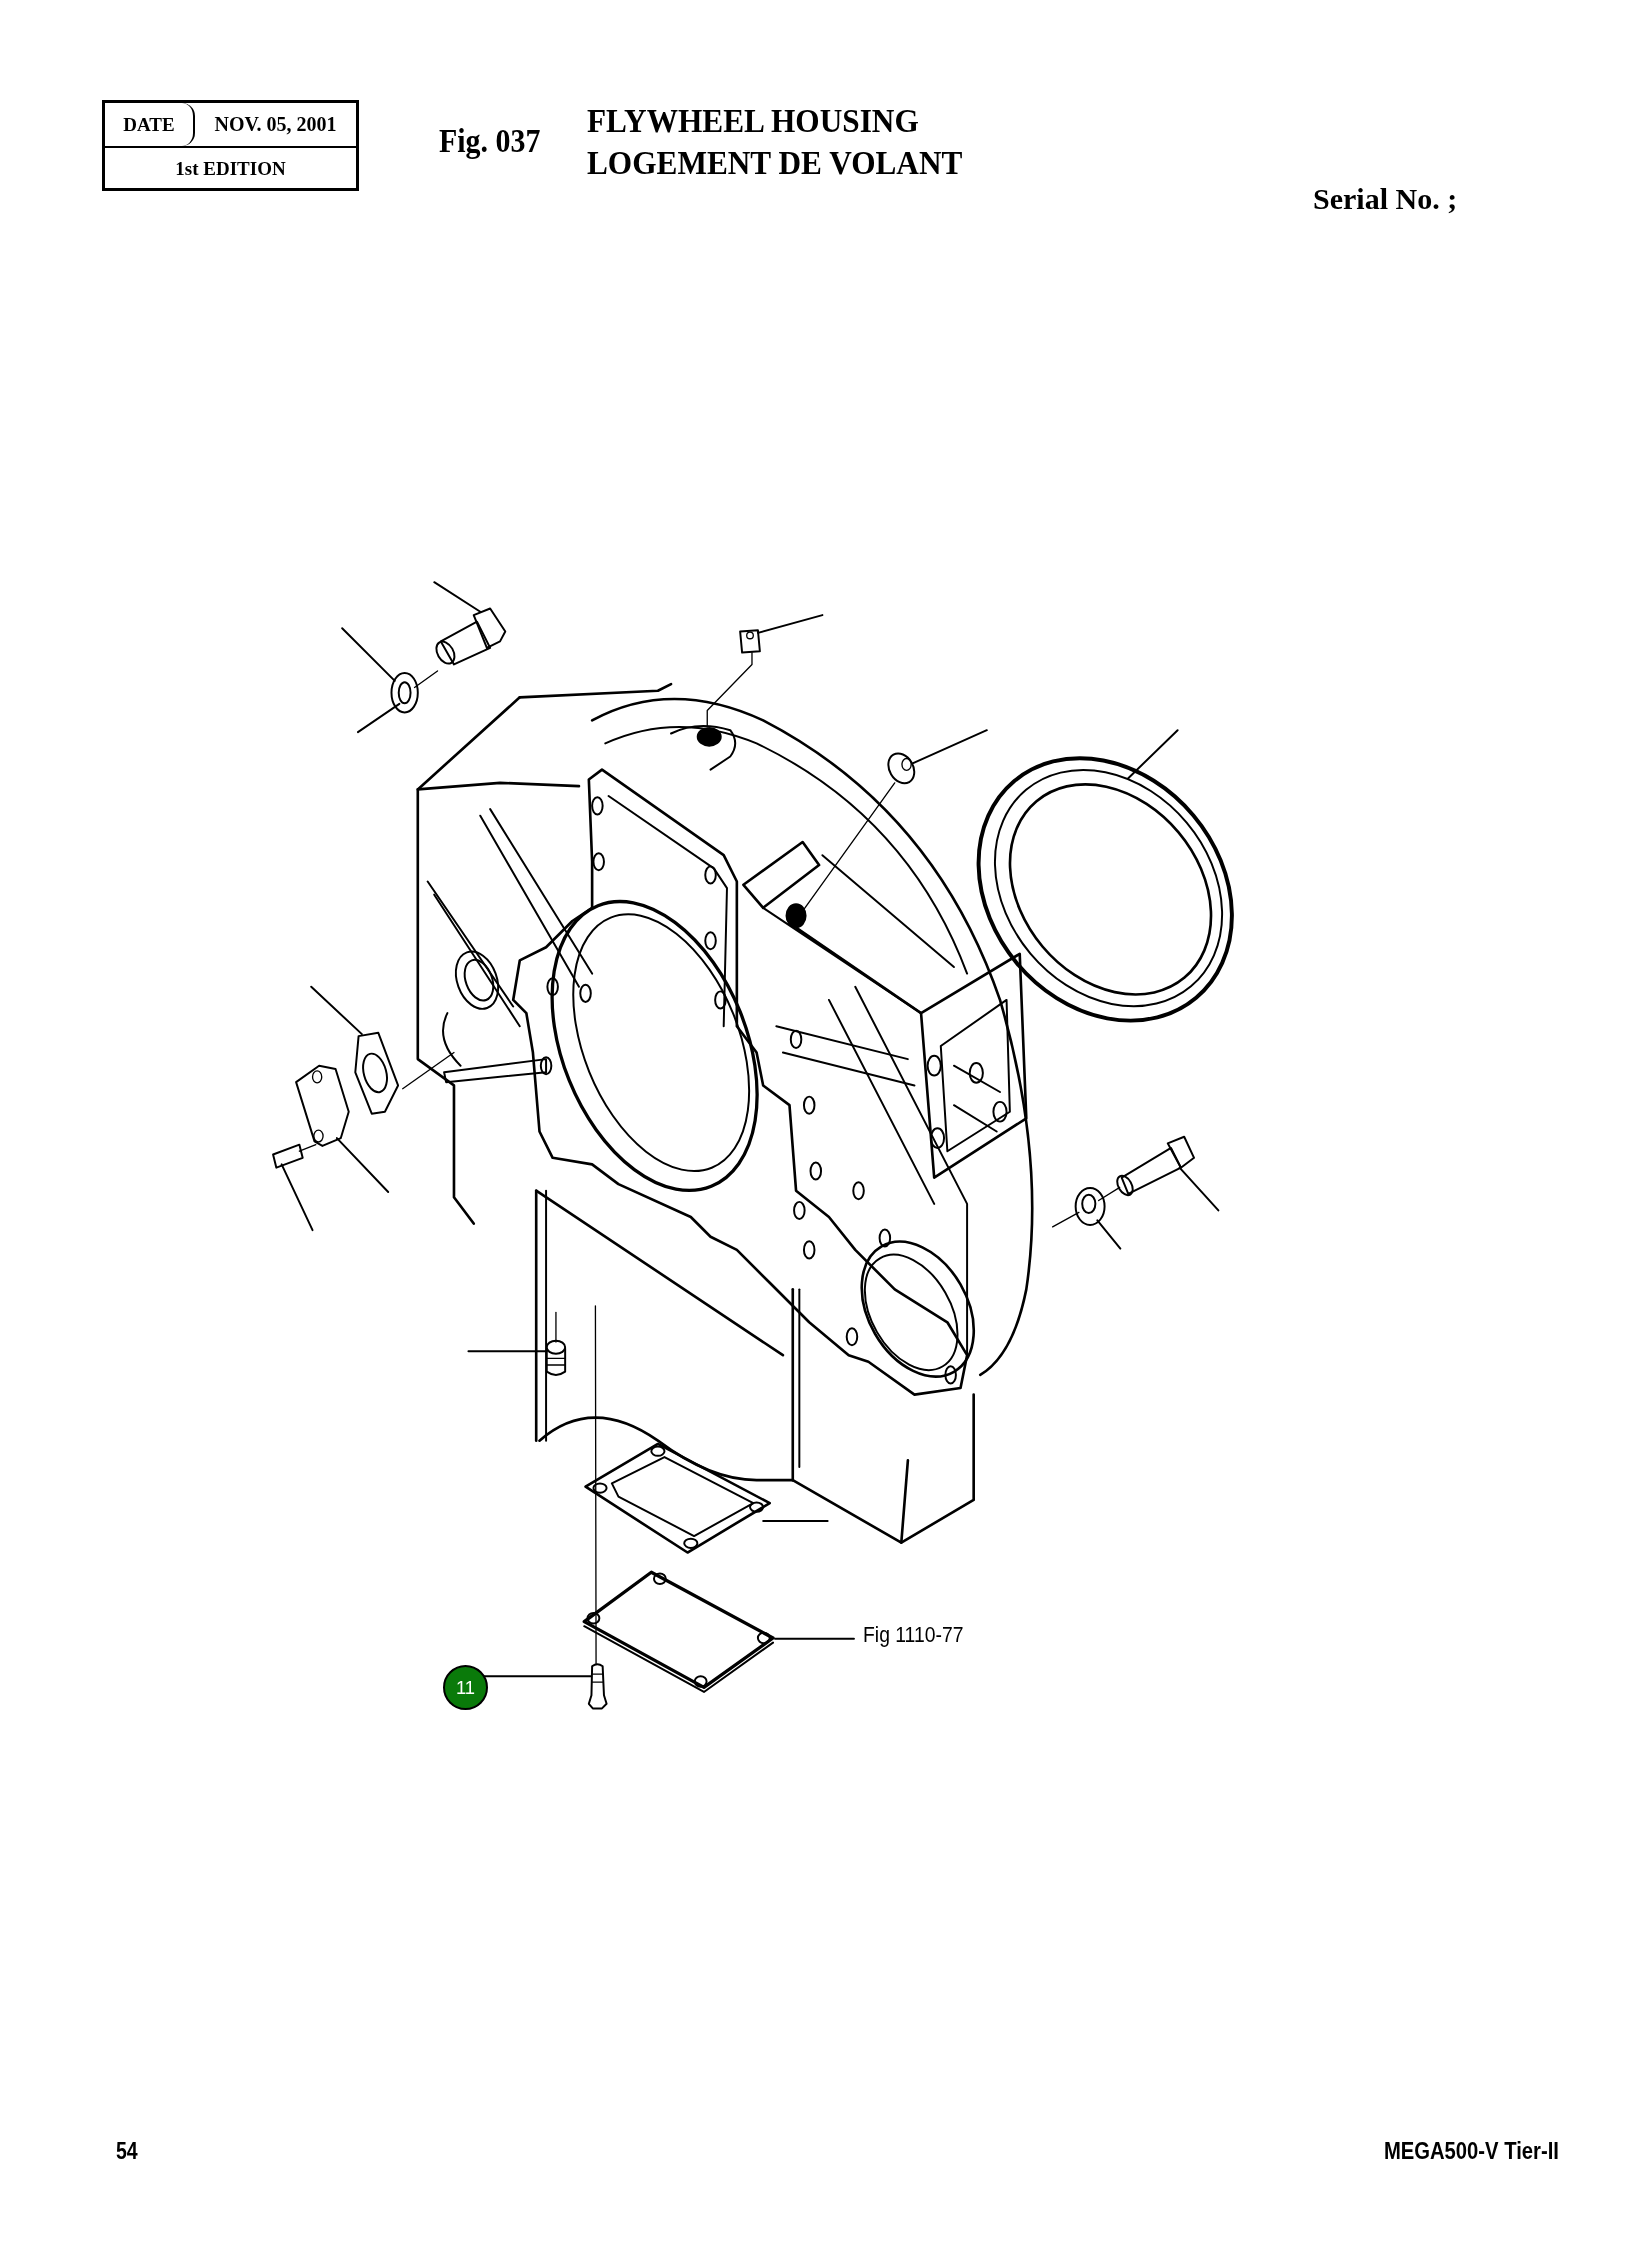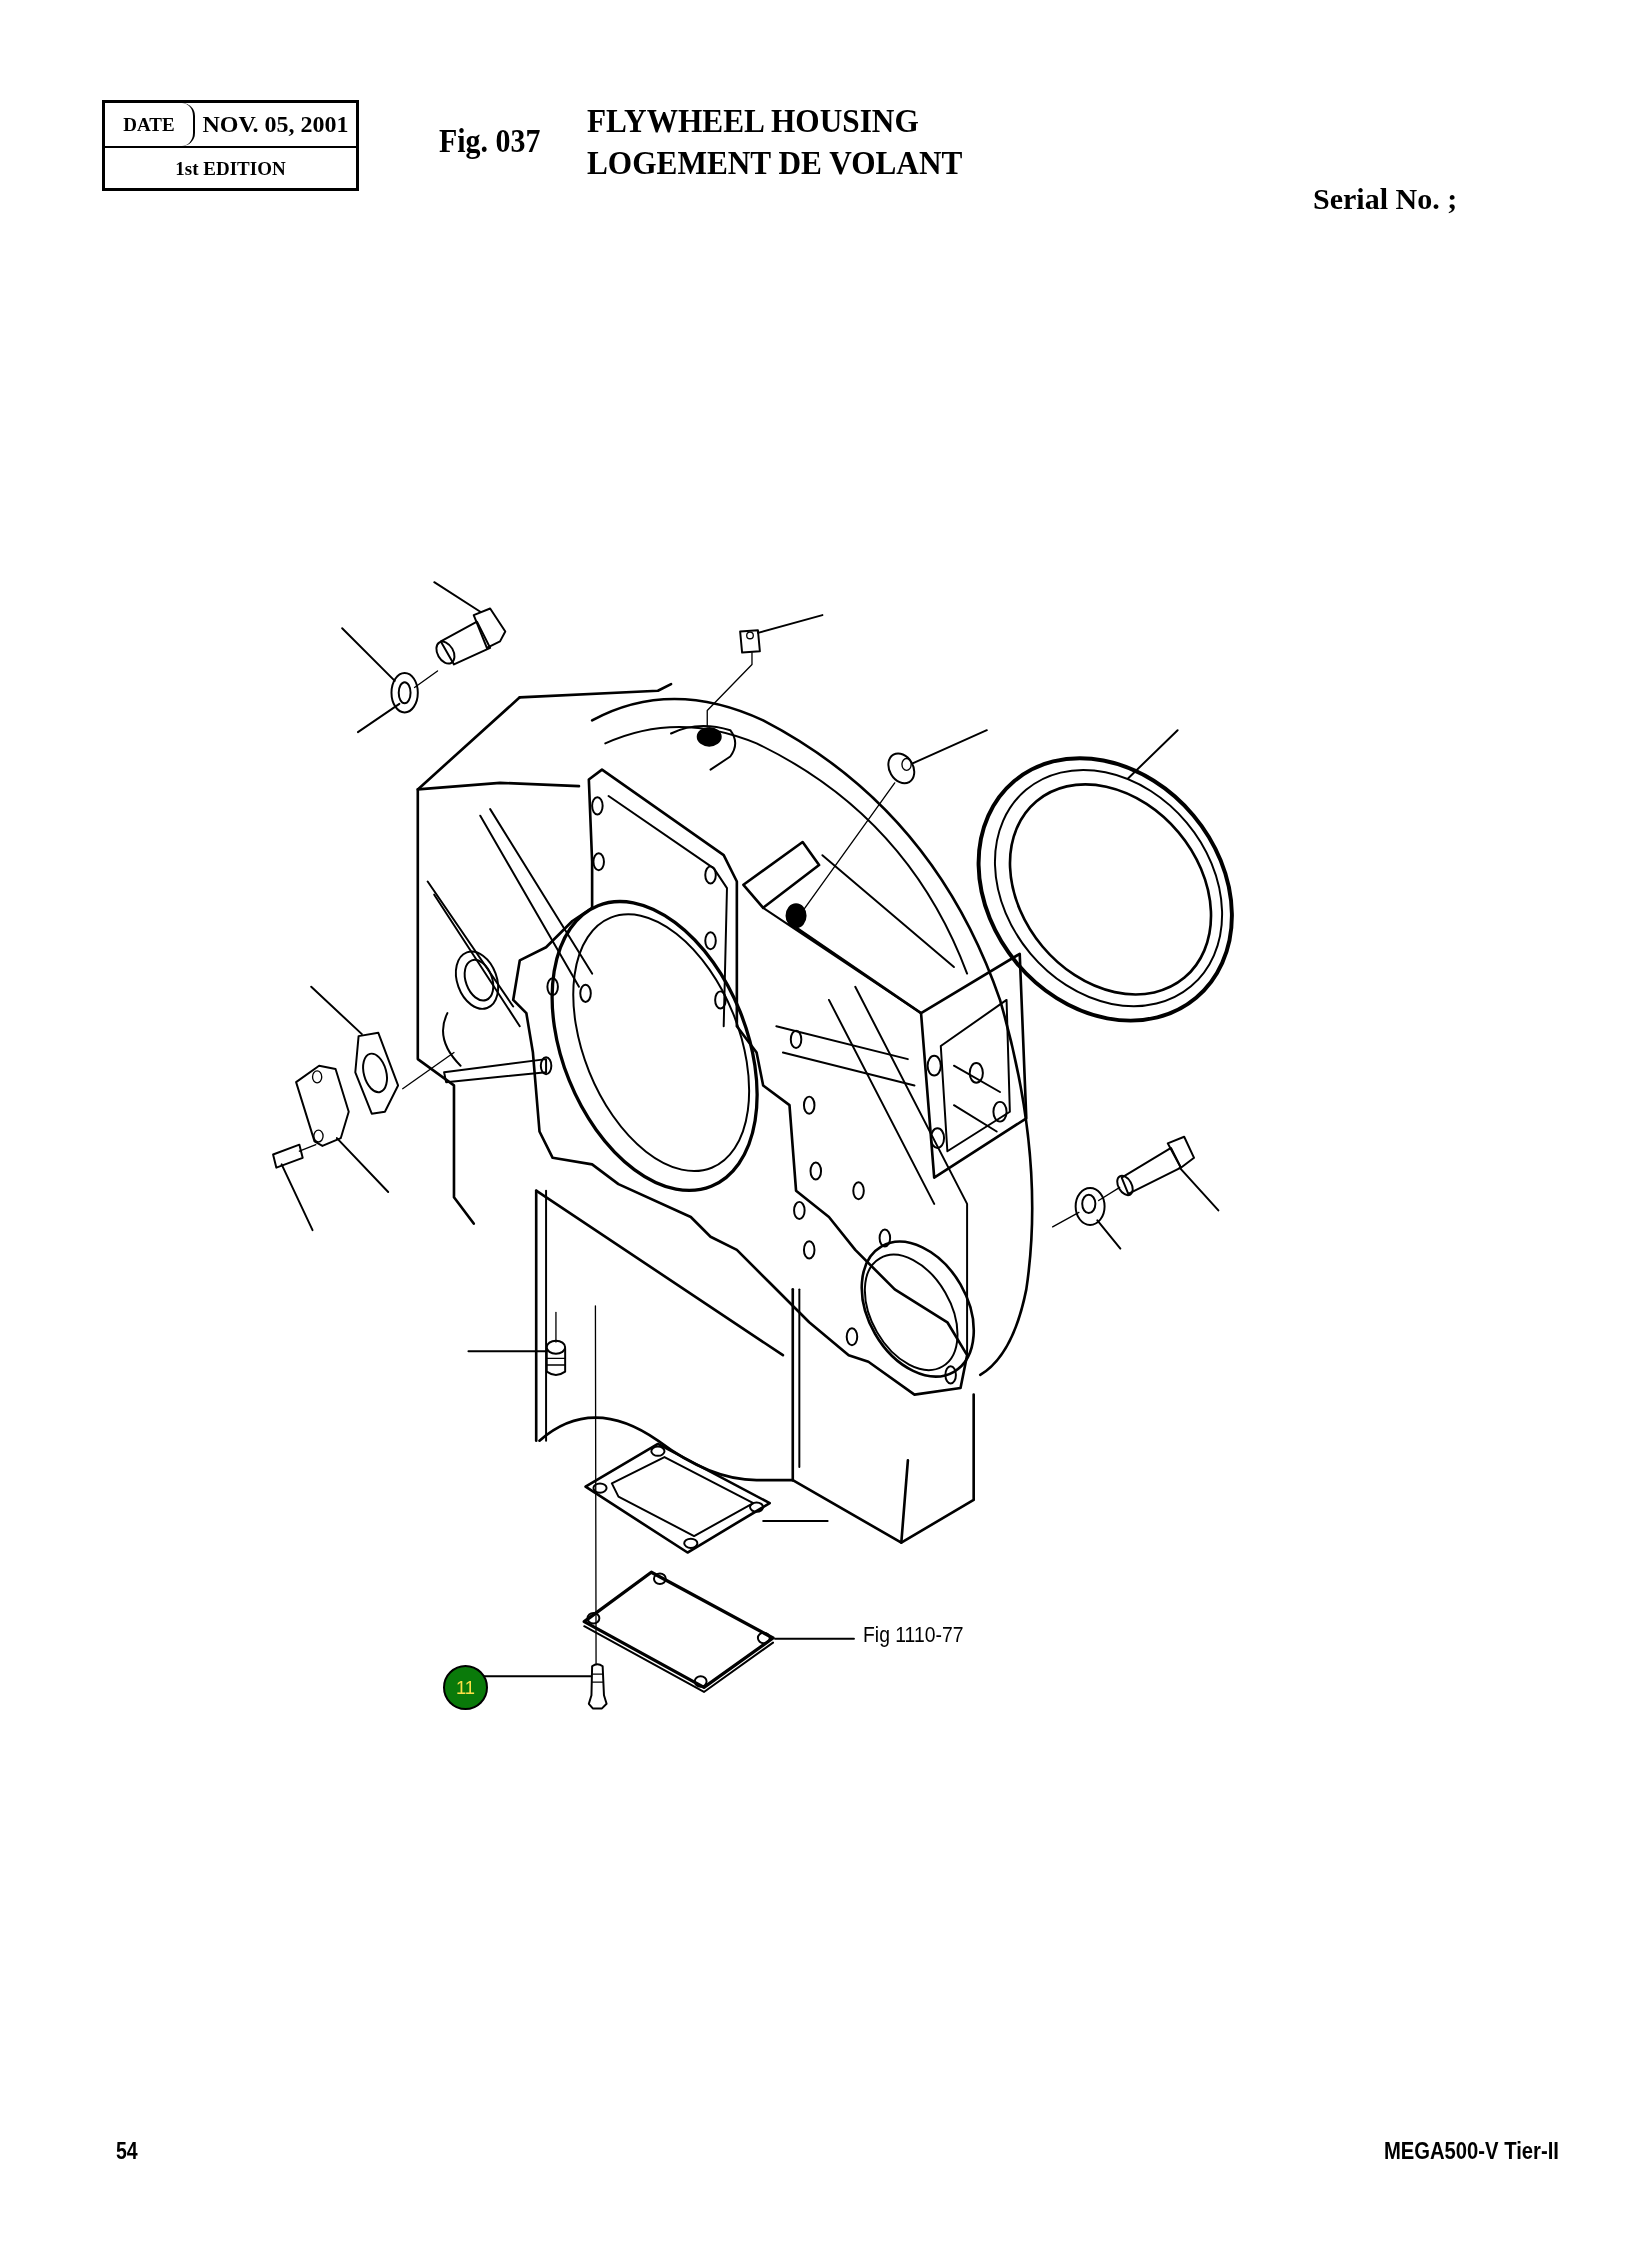--- a/index.html
+++ b/index.html
@@ -1,29 +1,29 @@
 <!DOCTYPE html>
 <html style="font-size:10.5px"><head>
   <meta charset="utf-8">
   <style>
     html, body { margin: 0; padding: 0; background: #ffffff; }
     body { width: 1650px; height: 2261px; position: relative; overflow: hidden; font-family: "Liberation Serif", "DejaVu Serif", serif; color: #000; }
     .date-box { position: absolute; left: 102px; top: 100px; width: 257px; height: 91px; border: 3.3px solid #000; box-sizing: border-box; }
     .date-row { display: flex; height: 43px; border-bottom: 2px solid #000; }
     .date-label { width: 88px; border-right: 2px solid #000; display: flex; align-items: center; justify-content: center; font-size: 19px; font-weight: bold; border-radius: 13px; }
-    .date-value { flex: 1; display: flex; align-items: center; justify-content: center; font-size: 24px; font-weight: bold; }
+    .date-value { flex: 1; display: flex; align-items: center; justify-content: center; font-size: 20px; font-weight: bold; }
     .edition { height: 41px; display: flex; align-items: center; justify-content: center; font-size: 19px; font-weight: bold; }
     .fig-no { position: absolute; left: 439px; top: 122px; font-size: 34px; font-weight: bold; transform: scaleX(0.88); transform-origin: left top; }
     .title-block { position: absolute; left: 587px; top: 100px; font-weight: bold; font-size: 34px; line-height: 42px; transform: scaleX(0.92); transform-origin: left top; }
     .serial { position: absolute; left: 1313px; top: 182px; font-size: 30px; font-weight: bold; }
     .footer-page { position: absolute; left: 116px; top: 2138px; font-family: "Liberation Sans", "DejaVu Sans", sans-serif; font-size: 23px; font-weight: bold; transform: scaleX(0.85); transform-origin: left top; }
     .footer-model { position: absolute; right: 91px; top: 2138px; font-family: "Liberation Sans", "DejaVu Sans", sans-serif; font-size: 23px; font-weight: bold; transform: scaleX(0.88); transform-origin: right top; }
     .drawing { position: absolute; left: 0; top: 0; width: 1650px; height: 2261px; }
     .ref-label { position: absolute; left: 863px; top: 1622px; font-family: "Liberation Sans", "DejaVu Sans", sans-serif; font-size: 22px; transform: scaleX(0.88); transform-origin: left top; }
-    .callout { position: absolute; left: 443px; top: 1665px; width: 41px; height: 41px; border-radius: 50%; background: #0a7a0a; border: 2.6px solid #000; box-sizing: content-box; display: flex; align-items: center; justify-content: center; color: #fde047; font-family: "Liberation Sans", "DejaVu Sans", sans-serif; font-size: 18.4px; cursor: pointer; }
+    .callout { position: absolute; left: 443px; top: 1665px; width: 41px; height: 41px; border-radius: 50%; background: #0a7a0a; border: 2.6px solid #000; box-sizing: content-box; display: flex; align-items: center; justify-content: center; color: #ffffff; font-family: "Liberation Sans", "DejaVu Sans", sans-serif; font-size: 18.4px; cursor: pointer; }
   </style>
 </head>
 <body>
 
 <div class="date-box">
   <div class="date-row">
     <div class="date-label">DATE</div>
     <div class="date-value">NOV. 05, 2001</div>
   </div>
   <div class="edition">1st EDITION</div>

